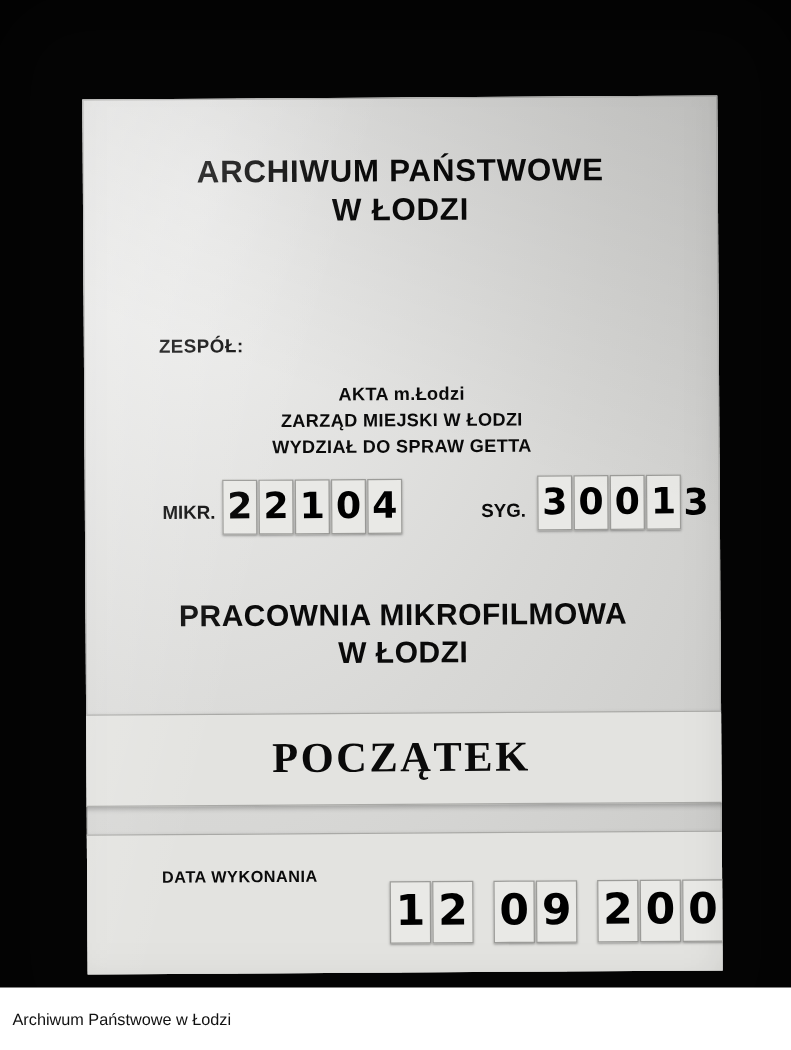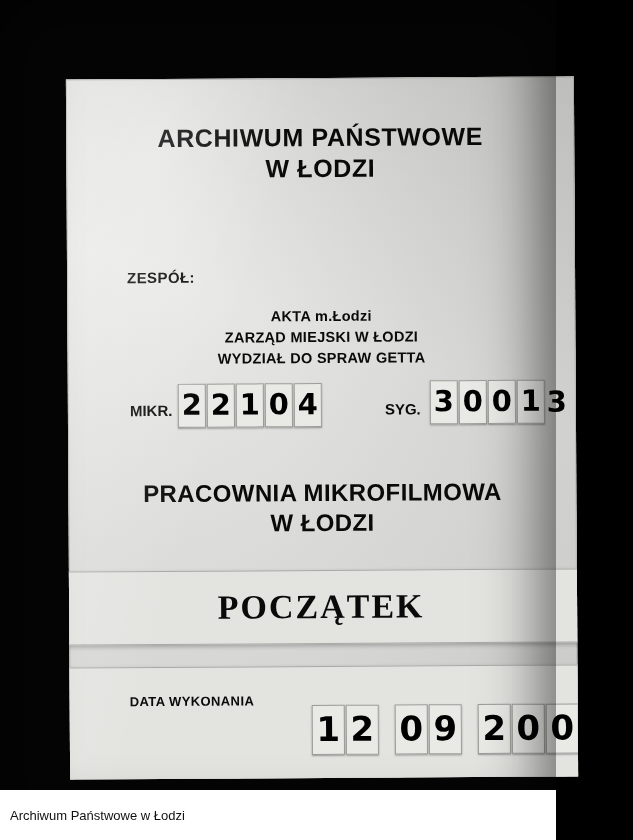--- a/index.html
+++ b/index.html
@@ -11,21 +11,21 @@
     width: 633px;
     height: 840px;
     overflow: hidden;
     font-family: "Liberation Sans", sans-serif;
     position: relative;
   }
 
   #page {
     position: absolute;
     left: 0; top: 0;
-    width: 556px;
+    width: 633px;
     height: 840px;
     background: #050505;
   }
 
   
   .card {
     position: absolute;
     left: 68px;
     top: 78px;
     width: 508px;

